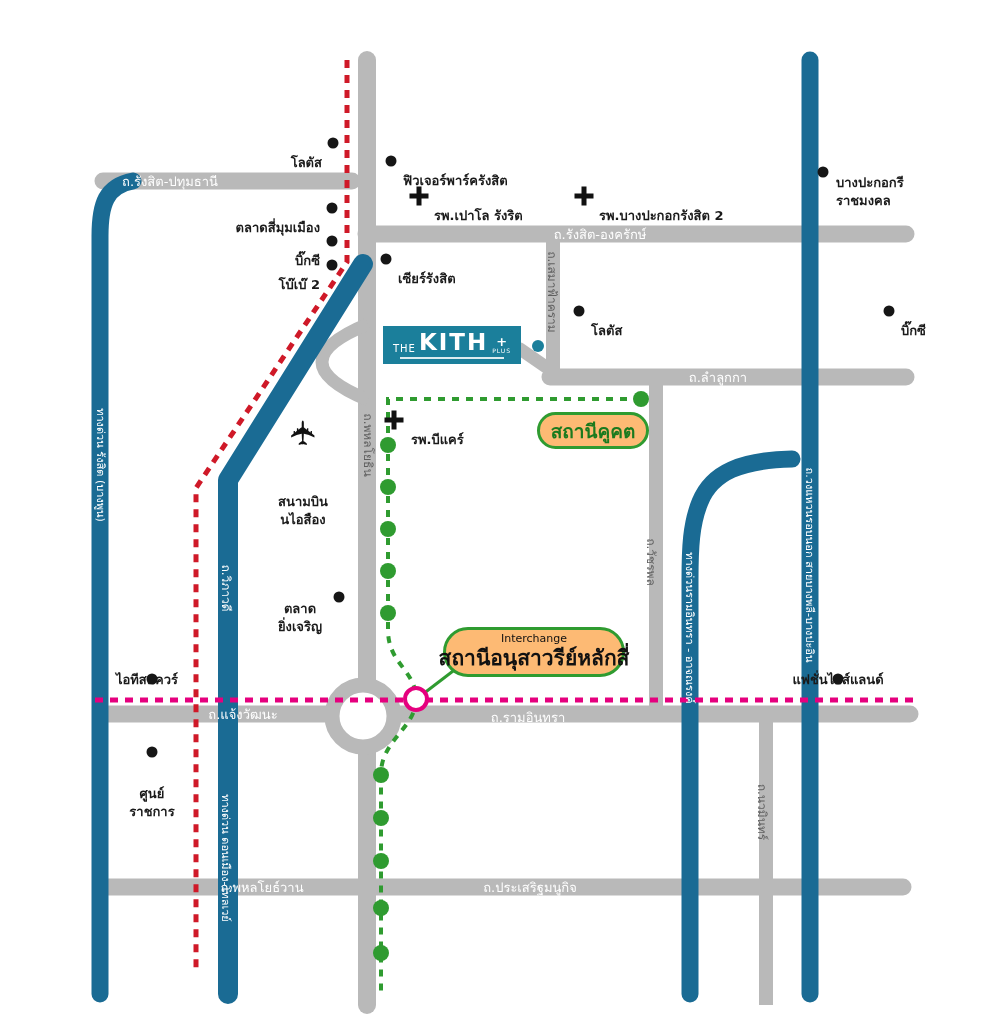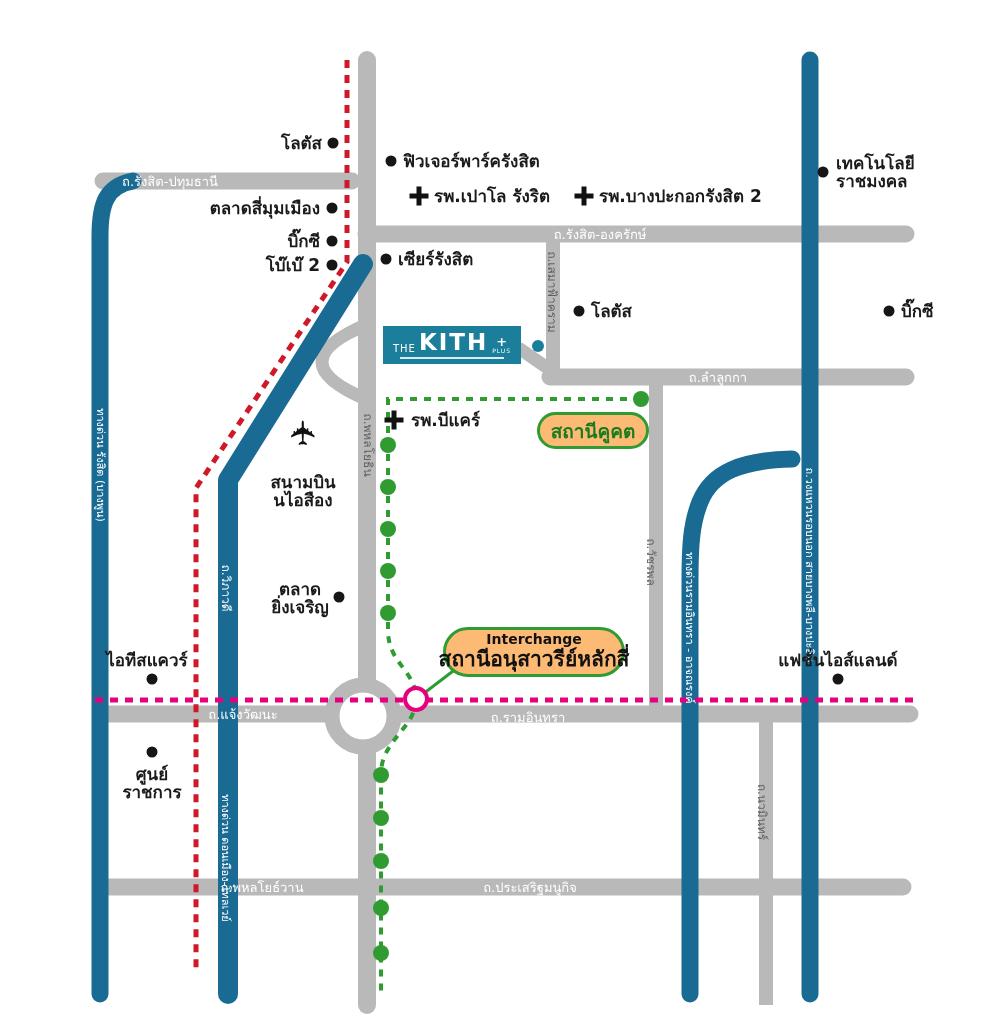--- a/index.html
+++ b/index.html
@@ -7,37 +7,37 @@
   .map { position:relative; width:1000px; height:1033px; background:#ffffff; overflow:hidden; }
   svg.layer { position:absolute; left:0; top:0; }
 
   
   .hlabel { position:absolute; transform:translate(-50%,-50%); color:#ffffff; font-size:13px; white-space:nowrap; }
   .vlabel { position:absolute; transform:translate(-50%,-50%) rotate(90deg); color:#ffffff; font-size:12px; white-space:nowrap; }
   .vlabel.small { font-size:11px; }
   .vlabel.dark { color:#5f5f5f; }
 
   
-  .lm { position:absolute; font-size:17px; font-weight:700; color:#1a1a1a; white-space:nowrap; line-height:1.2; }
+  .lm { position:absolute; font-size:13px; font-weight:700; color:#1a1a1a; white-space:nowrap; line-height:1.2;margin-top:20px; }
   .lm.ra { transform:translate(-100%,-50%); }
   .lm.la { transform:translateY(-50%); }
   .lm.ctr { transform:translate(-50%,-50%); text-align:center; }
 
   .dot { position:absolute; width:11px; height:11px; background:#161616; border-radius:50%; transform:translate(-50%,-50%); }
   .dot.teal { background:#1b7f9b; width:12px; height:12px; }
 
   .cross { position:absolute; width:19px; height:19px; transform:translate(-50%,-50%); }
   .cross::before { content:""; position:absolute; left:7px; top:0; width:5px; height:19px; background:#111111; }
   .cross::after  { content:""; position:absolute; left:0; top:7px; width:19px; height:5px; background:#111111; }
 
   .plane { position:absolute; transform:translate(-50%,-50%) rotate(-90deg); font-size:34px; color:#111111; }
 
   .oval { position:absolute; border:3px solid #2f9b30; border-radius:28px; background:#fdba74; display:flex; flex-direction:column; align-items:center; justify-content:center; box-sizing:border-box; }
   .oval .st  { font-size:19px; font-weight:700; color:#1a7a1e; white-space:nowrap; }
-  .oval .l1  { font-size:14px; font-weight:700; color:#111111; line-height:1.15; white-space:nowrap; }
+  .oval .l1  { font-size:11px; font-weight:400; color:#111111; line-height:1.15; white-space:nowrap; }
   .oval .l2  { font-size:21px; font-weight:700; color:#111111; line-height:1.2; white-space:nowrap; }
 
   .logo { position:absolute; left:383px; top:326px; width:138px; height:38px; background:#1b7f9b; color:#ffffff;
           display:flex; flex-direction:column; align-items:center; justify-content:center; }
   .logo-row { display:flex; align-items:flex-end; gap:3px; }
   .logo-the  { font-size:10px; letter-spacing:1px; }
   .logo-kith { font-size:23px; font-weight:700; letter-spacing:2px; line-height:1; }
   .logo-plus { display:flex; flex-direction:column; align-items:center; margin-left:1px; }
   .logo-plus-sign { font-size:13px; font-weight:700; line-height:1; }
   .logo-plus-word { font-size:6px; letter-spacing:1px; line-height:1; }
@@ -128,21 +128,21 @@
   <span class="dot" style="left:386px; top:259px;"></span>
   <div class="lm la" style="left:398px; top:259px;">เซียร์รังสิต</div>
 
   <span class="cross" style="left:419px; top:196px;"></span>
   <div class="lm la" style="left:434px; top:196px;">รพ.เปาโล รังริต</div>
 
   <span class="cross" style="left:584px; top:196px;"></span>
   <div class="lm la" style="left:599px; top:196px;">รพ.บางปะกอกรังสิต 2</div>
 
   <span class="dot" style="left:823px; top:172px;"></span>
-  <div class="lm la" style="left:836px; top:163px;">เทคโนโลยี</div>
+  <div class="lm la" style="left:836px; top:163px;">บางปะกอกรี</div>
   <div class="lm la" style="left:836px; top:181px;">ราชมงคล</div>
 
   <span class="dot" style="left:579px; top:311px;"></span>
   <div class="lm la" style="left:591px; top:311px;">โลตัส</div>
 
   <span class="dot" style="left:889px; top:311px;"></span>
   <div class="lm la" style="left:901px; top:311px;">บิ๊กซี</div>
 
   <span class="cross" style="left:394px; top:420px;"></span>
   <div class="lm la" style="left:411px; top:420px;">รพ.บีแคร์</div>

